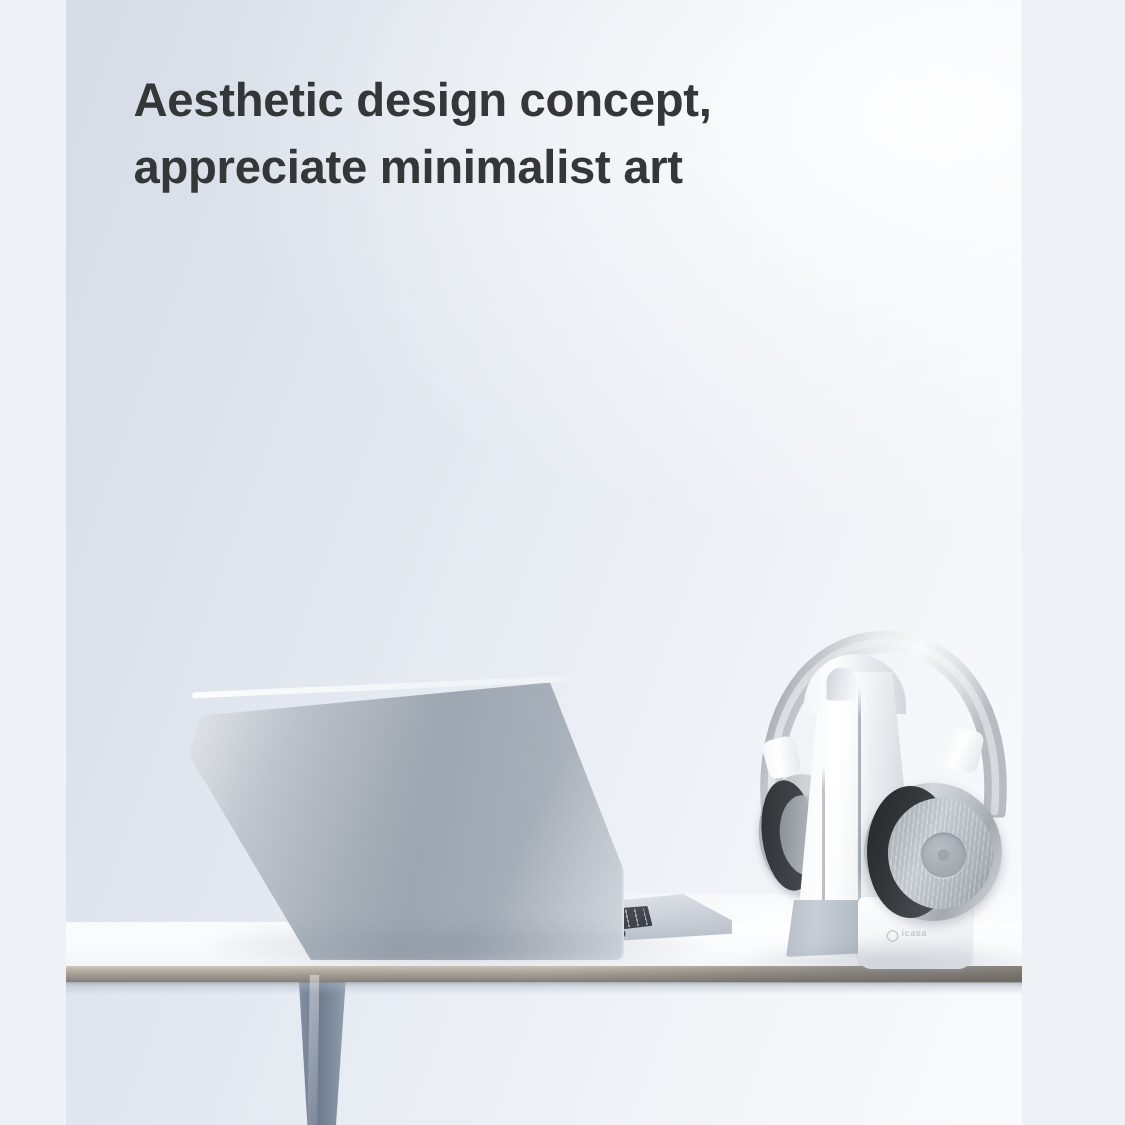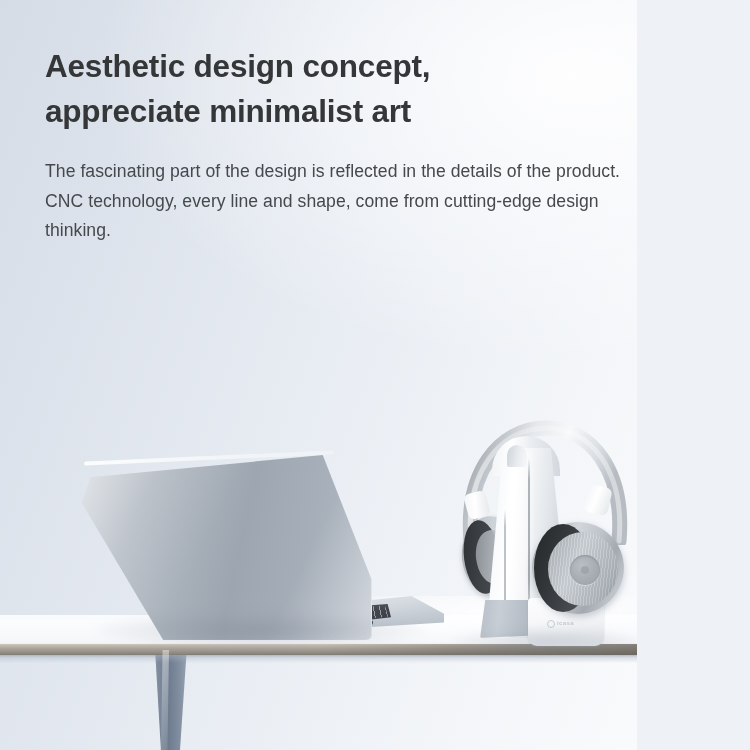--- a/index.html
+++ b/index.html
@@ -16,20 +16,21 @@
   }
 
   #banner {
     position: relative;
     width: 637px;
     height: 750px;
     overflow: hidden;
     background:
       radial-gradient(130% 95% at 82% 6%, #ffffff 0%, rgba(255,255,255,0.72) 26%, rgba(255,255,255,0) 58%),
       linear-gradient(118deg, #d8dfe8 0%, #e4eaf1 30%, #f0f3f7 56%, #fafbfd 80%, #ffffff 100%);
+    margin-left: 44px;
   }
 
   
   .wall {
     position: absolute;
     left: 0; top: 0;
     width: 750px; height: 750px;
     background:
       radial-gradient(115% 70% at 76% 10%, rgba(255,255,255,0.9) 0%, rgba(255,255,255,0) 55%),
       linear-gradient(110deg, #d5dce6 0%, #e6ebf2 40%, #f4f6f9 72%, #fdfdfe 100%);
@@ -477,16 +478,15 @@
     <div class="cup cup-right"></div>
     <div class="cup cup-right-pad"></div>
     <div class="cup cup-right-brush"></div>
     <div class="cup cup-right-dimple"></div>
     <div class="cup cup-right-dot"></div>
   </div>
 
   <div class="copy">
     <h1 class="headline">Aesthetic design concept,
 appreciate minimalist art</h1>
-    <p class="subcopy">The fascinating part of the design is reflected in the details of the product. CNC technology, every line and shape, come from cutting-edge design thinking.</p>
   </div>
 
 </div>
 
 </body></html>

